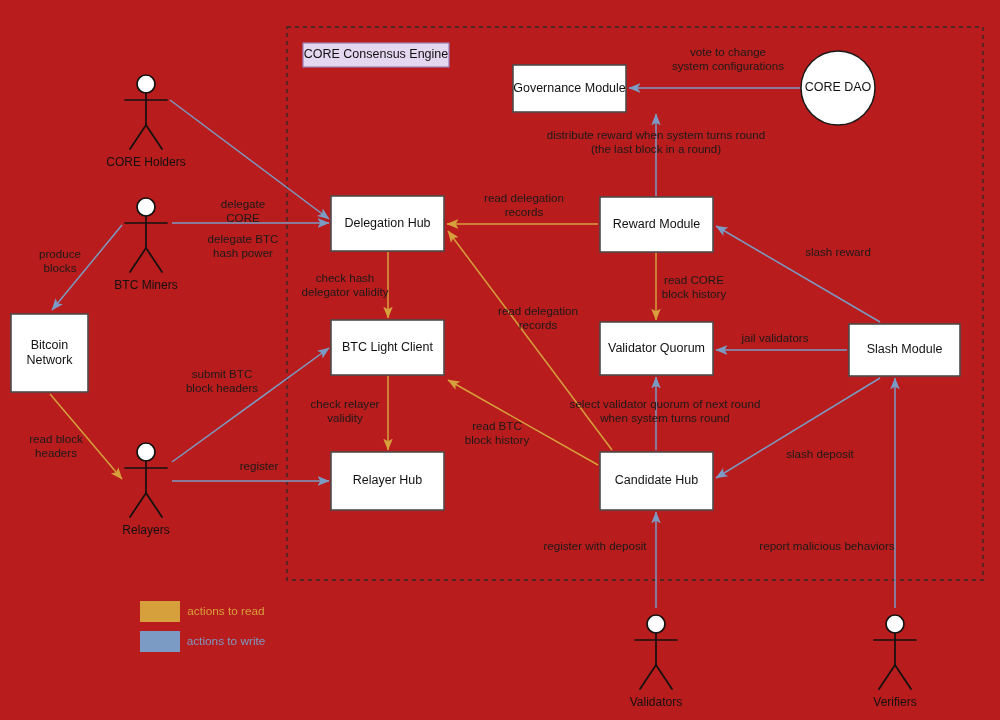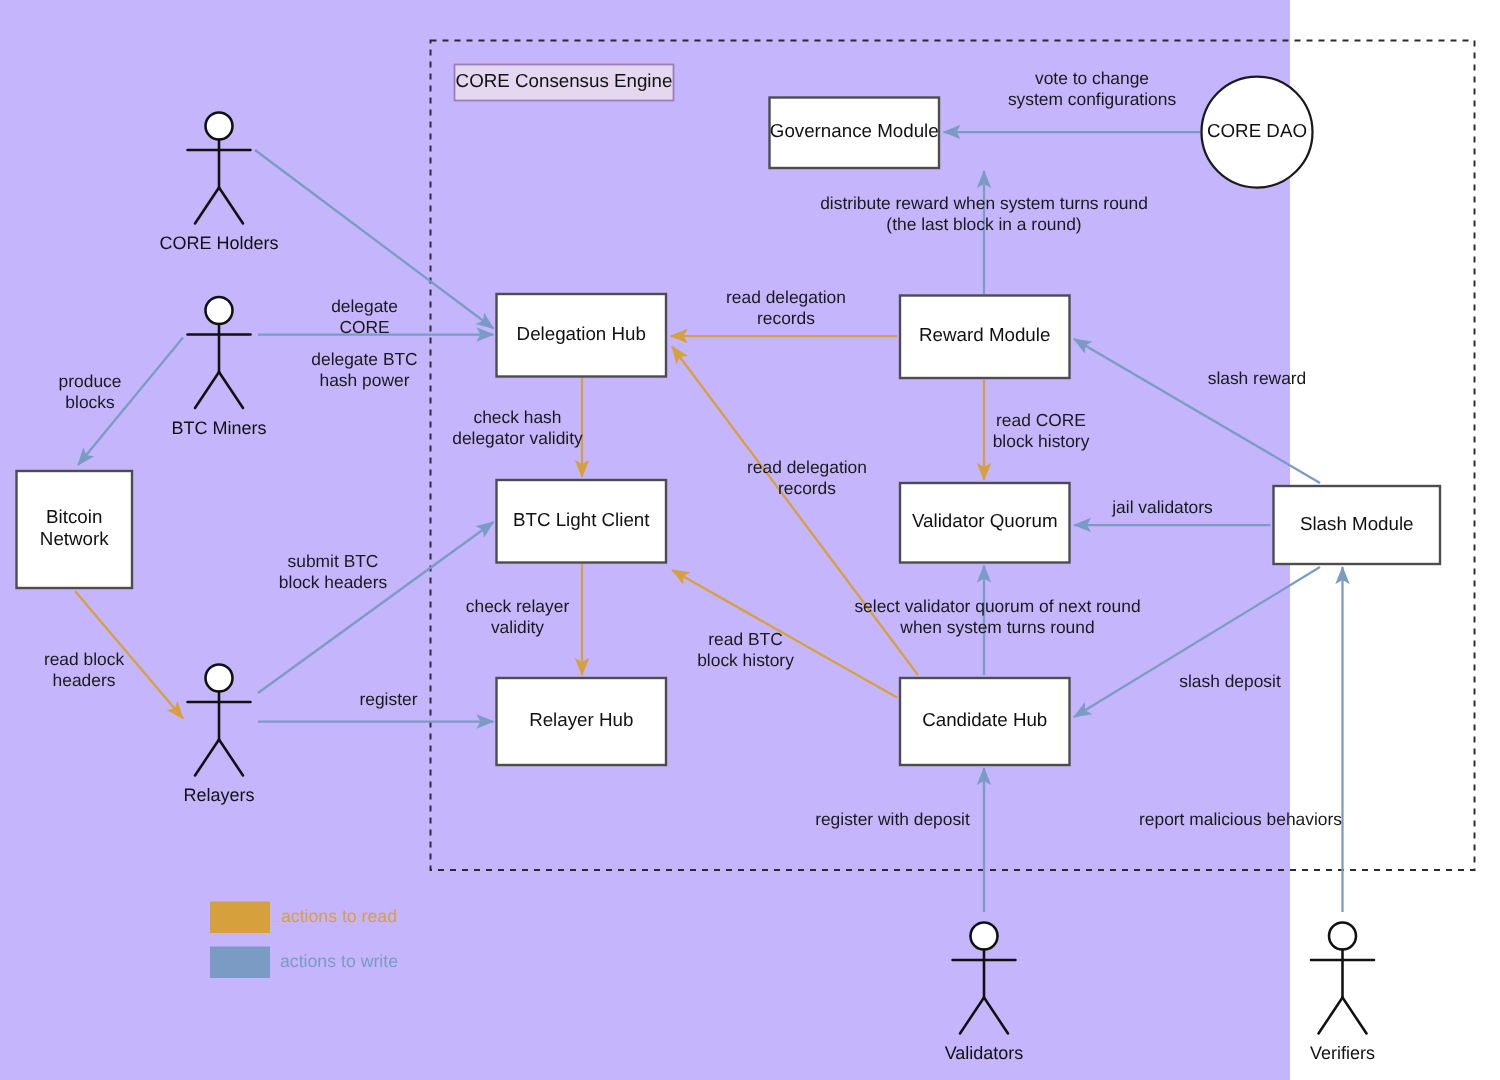--- a/index.html
+++ b/index.html
@@ -1,18 +1,18 @@
 <!DOCTYPE html>
 <html><head>
 <meta charset="utf-8">
 <style>
   html,body{margin:0;padding:0;background:#ffffff;}
   body{width:1000px;height:720px;overflow:hidden;
        font-family:"Liberation Sans","DejaVu Sans",sans-serif;}
-  #canvas{position:relative;width:860px;height:720px;background:#c4b5fd;}
+  #canvas{position:relative;width:1000px;height:720px;background:#b91c1c;}
   svg.layer{position:absolute;left:0;top:0;width:1000px;height:720px;}
   .node-label{font-size:12.5px;fill:#111;text-anchor:middle;dominant-baseline:middle;}
   .edge-label{font-size:11.6px;fill:#1a1a1a;text-anchor:middle;dominant-baseline:middle;}
   .actor-label{font-size:12px;fill:#111;text-anchor:middle;dominant-baseline:middle;}
   .legend-label{font-size:11.8px;dominant-baseline:middle;}
   .group-label{font-size:12.5px;fill:#111;text-anchor:middle;dominant-baseline:middle;}
   .box-rect{fill:#ffffff;stroke:#4d4d4d;stroke-width:1.6;}
   .circle-node{fill:#ffffff;stroke:#1a1a1a;stroke-width:1.5;}
   .group-rect{fill:none;stroke:#2b2b2b;stroke-width:1.3;stroke-dasharray:4 4;}
   .group-tag{fill:#e4d7f0;stroke:#9a7fb8;stroke-width:1.2;}

